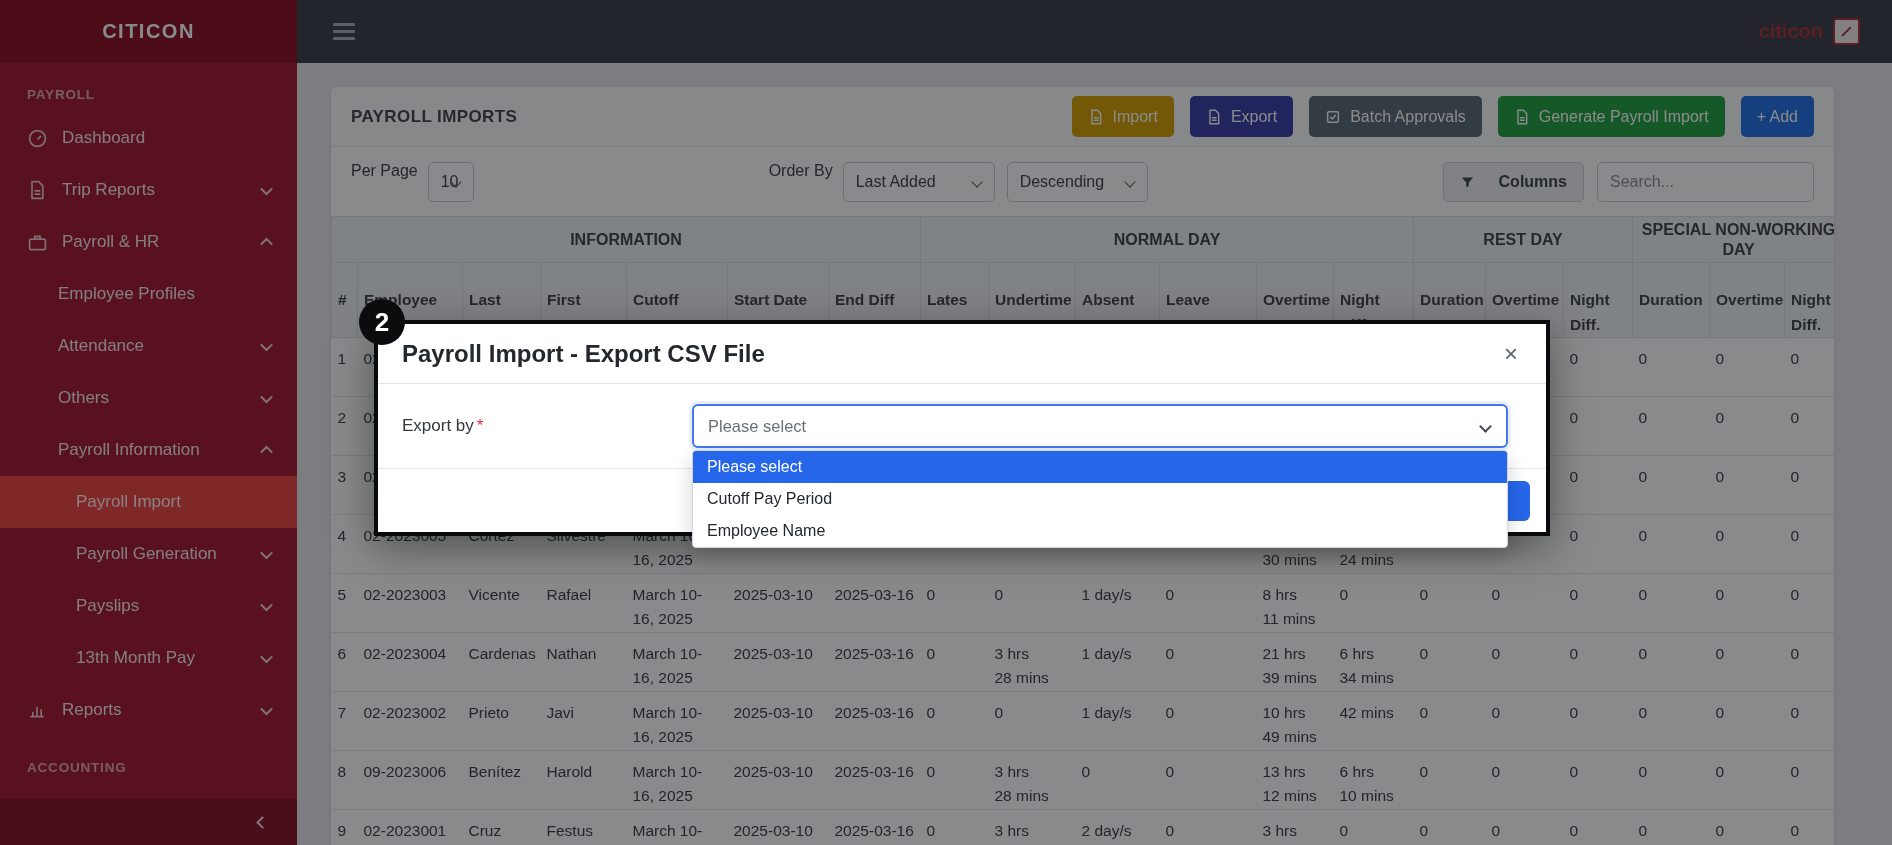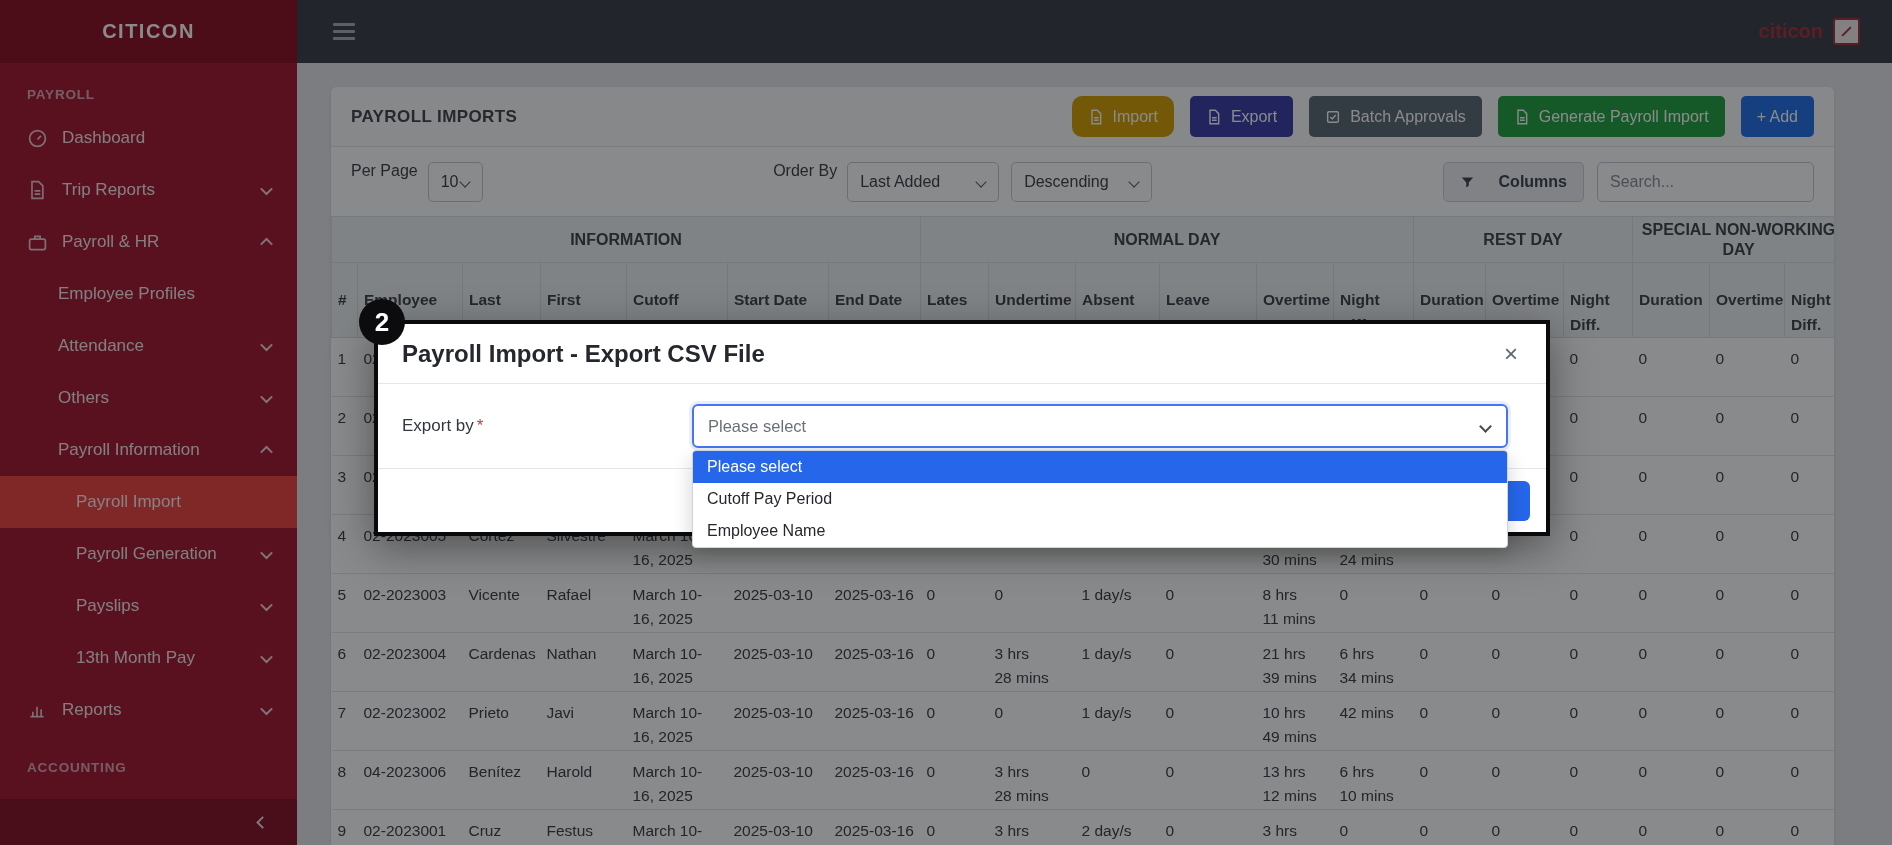--- a/index.html
+++ b/index.html
@@ -32,32 +32,32 @@
   .brand-logo { width:27px; height:27px; background:#f2eded; border:2.5px solid #a8343f; border-radius:3px; display:flex; align-items:center; justify-content:center; }
 
   .content { flex:1; min-width:0; padding:24px 58px 0 34px; }
   .card { background:#fff; border-radius:6px; box-shadow:0 1px 3px rgba(0,0,0,0.1); overflow:hidden; }
 
   .card-header { height:60px; display:flex; align-items:center; padding:0 20px; border-bottom:1px solid #e4e7eb; background:#fbfbfd; }
   .page-title { font-size:17px; font-weight:bold; color:#43484e; letter-spacing:0.4px; }
   .toolbar { margin-left:auto; display:flex; align-items:center; gap:16px; }
   .btn { height:41px; display:inline-flex; align-items:center; gap:9px; padding:0 16px; border:none; border-radius:5px; font-size:16px; color:#fff; cursor:pointer; font-family:inherit; white-space:nowrap; }
   .btn svg { flex:none; }
-  .btn-import { background:#d6a106;border-radius:10px; }
+  .btn-import { background:#d6a106; }
   .btn-export { background:#3b3fa8; }
   .btn-batch { background:#5e6a78; }
   .btn-generate { background:#27a344; }
   .btn-add { background:#2471e6; }
 
   
   .controls { display:flex; align-items:flex-start; padding:15px 20px 14px 20px; }
   .ctrl-label { font-size:16px; color:#3f454b; margin-right:10px; white-space:nowrap; }
   .sel { height:40px; border:1px solid #c6ccd2; border-radius:5px; background:#fff; display:flex; align-items:center; padding:0 30px 0 12px; font-size:16px; color:#3f454b; position:relative; cursor:pointer; white-space:nowrap; }
   .sel .chev-s { position:absolute; right:13px; top:15px; width:8px; height:8px; border-right:1.8px solid #555a60; border-bottom:1.8px solid #555a60; transform:rotate(45deg); }
-  .sel-perpage { width:55px; }
+  .sel-perpage { width:46px; }
   .sel-order { width:152px; margin-right:12px; }
   .sel-dir { width:141px; }
   .spacer { flex:1; }
   .columns-btn { height:40px; background:#eef0f3; border:1px solid #ccd2d8; border-radius:5px; display:flex; align-items:center; gap:24px; padding:0 16px; font-size:16px; font-weight:bold; color:#3d4752; cursor:pointer; margin-right:13px; white-space:nowrap; }
   .search { height:40px; width:217px; border:1px solid #c6ccd2; border-radius:5px; padding:0 12px; font-size:16px; color:#3f454b; font-family:inherit; background:#fff; }
   .search::placeholder { color:#8a9097; }
 
   
   .table-wrap { overflow:hidden; }
   table { border-collapse:collapse; table-layout:fixed; width:1513px; }
@@ -284,21 +284,21 @@
                 <th colspan="3">REST DAY</th>
                 <th colspan="3">SPECIAL NON-WORKING DAY</th>
               </tr>
               <tr class="col-row">
                 <th>#</th>
                 <th>Employee No.</th>
                 <th>Last Name</th>
                 <th>First Name</th>
                 <th>Cutoff</th>
                 <th>Start Date</th>
-                <th>End Date</th>
+                <th>End Diff</th>
                 <th>Lates</th>
                 <th>Undertime</th>
                 <th>Absent</th>
                 <th>Leave</th>
                 <th>Overtime</th>
                 <th>Night Diff.</th>
                 <th>Duration</th>
                 <th>Overtime</th>
                 <th>Night Diff.</th>
                 <th>Duration</th>
@@ -460,21 +460,21 @@
                   <td>42 mins</td>
                   <td>0</td>
                   <td>0</td>
                   <td>0</td>
                   <td>0</td>
                   <td>0</td>
                   <td>0</td>
                 </tr>
                 <tr>
                   <td>8</td>
-                  <td>04-2023006</td>
+                  <td>09-2023006</td>
                   <td>Benítez</td>
                   <td>Harold</td>
                   <td>March 10-
 16, 2025</td>
                   <td>2025-03-10</td>
                   <td>2025-03-16</td>
                   <td>0</td>
                   <td>3 hrs
 28 mins</td>
                   <td>0</td>

